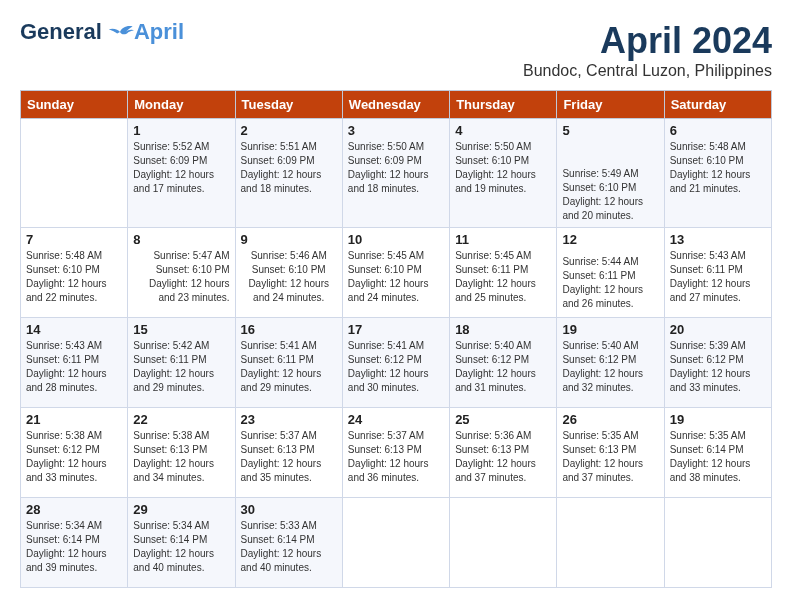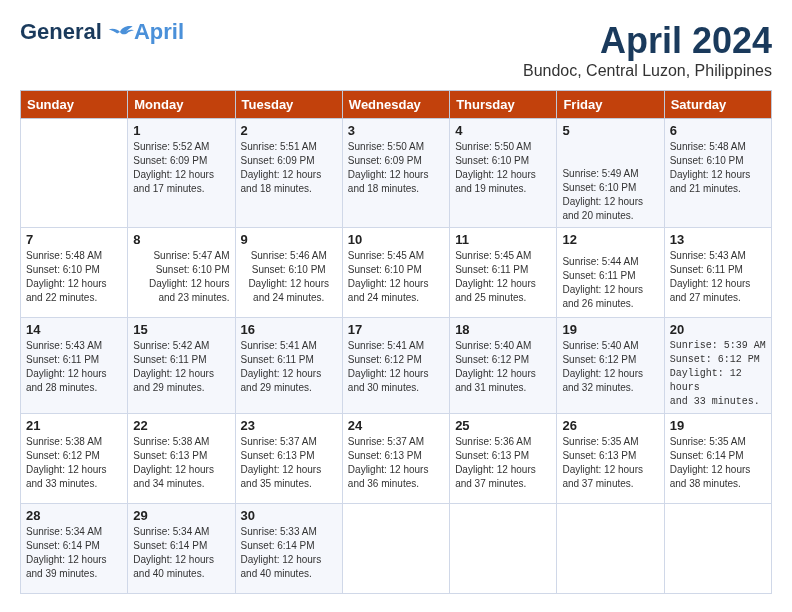--- a/index.html
+++ b/index.html
@@ -264,21 +264,21 @@
         </td>
         <td>
           <span class="day-num">19</span>
           <div class="day-info" style="white-space: pre-line;">Sunrise: 5:40 AM
 Sunset: 6:12 PM
 Daylight: 12 hours
 and 32 minutes.</div>
         </td>
         <td>
           <span class="day-num">20</span>
-          <div class="day-info" style="white-space: pre-line; font-family: Liberation Mono, monospace;">Sunrise: 5:39 AM
+          <div class="day-info" style="white-space: pre-line;">Sunrise: 5:39 AM
 Sunset: 6:12 PM
 Daylight: 12 hours
 and 33 minutes.</div>
         </td>
       </tr>
       <tr>
         <td>
           <span class="day-num">21</span>
           <div class="day-info" style="white-space: pre-line;">Sunrise: 5:38 AM
 Sunset: 6:12 PM

